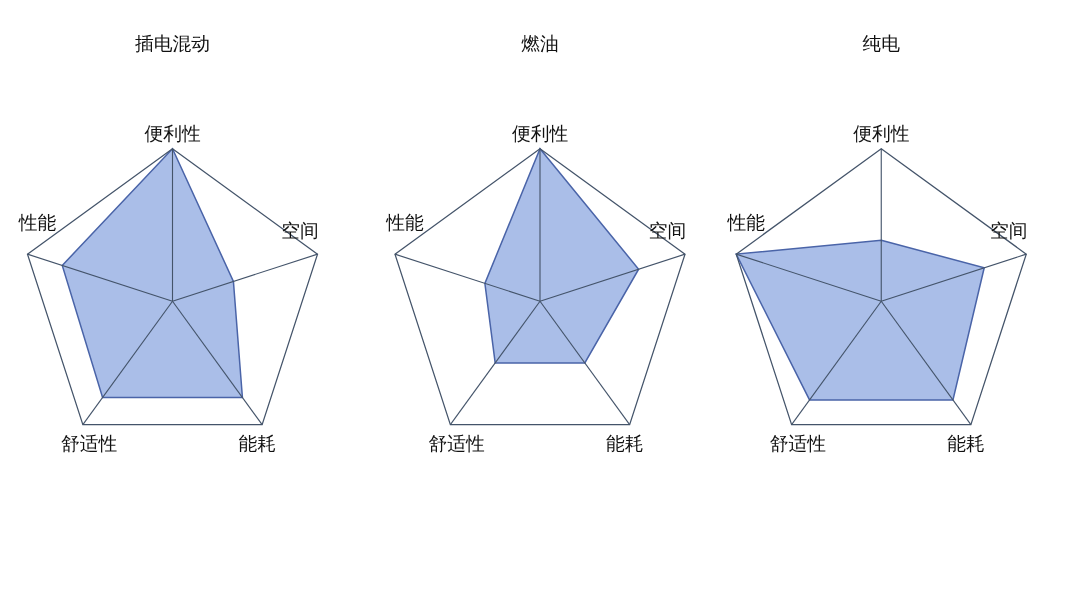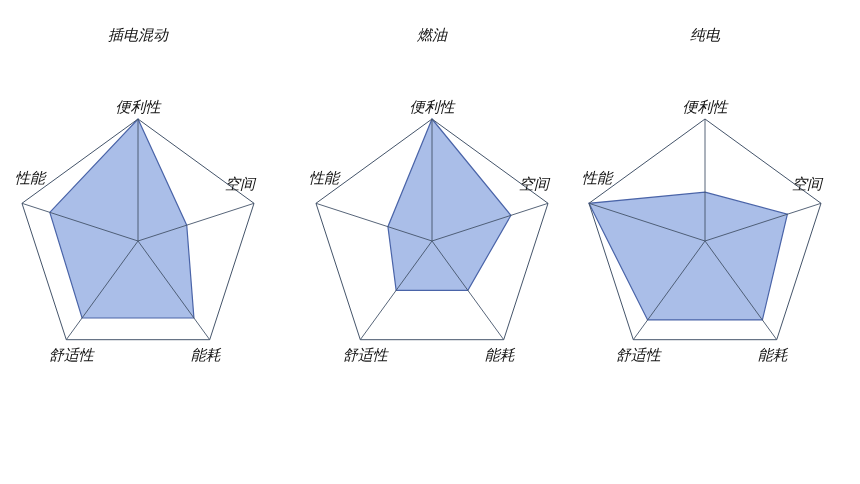--- a/index.html
+++ b/index.html
@@ -1,16 +1,16 @@
 <!DOCTYPE html>
 <html><head>
 <meta charset="utf-8">
 <style>
   body { margin:0; width:860px; height:484px; background:#ffffff; font-family:"DejaVu Sans", sans-serif; overflow:hidden; }
-  .wrap { position:relative; width:860px; height:484px;font-style:italic; }
+  .wrap { position:relative; width:860px; height:484px; }
   svg { position:absolute; left:0; top:0; }
   .title { font-size:15px; fill:#111; }
   .lab { font-size:15px; fill:#111; }
 </style>
 </head>
 <body>
 
 <div class="wrap">
   <svg id="chart" width="860" height="484">
       <g>

